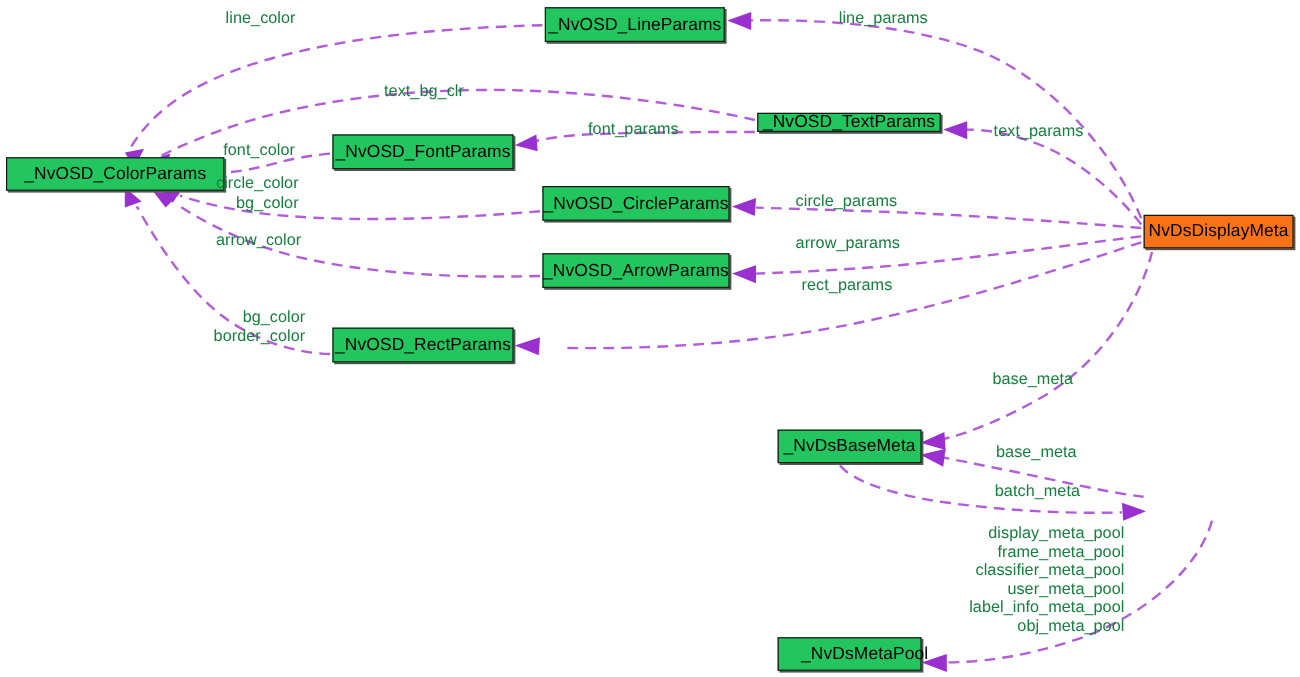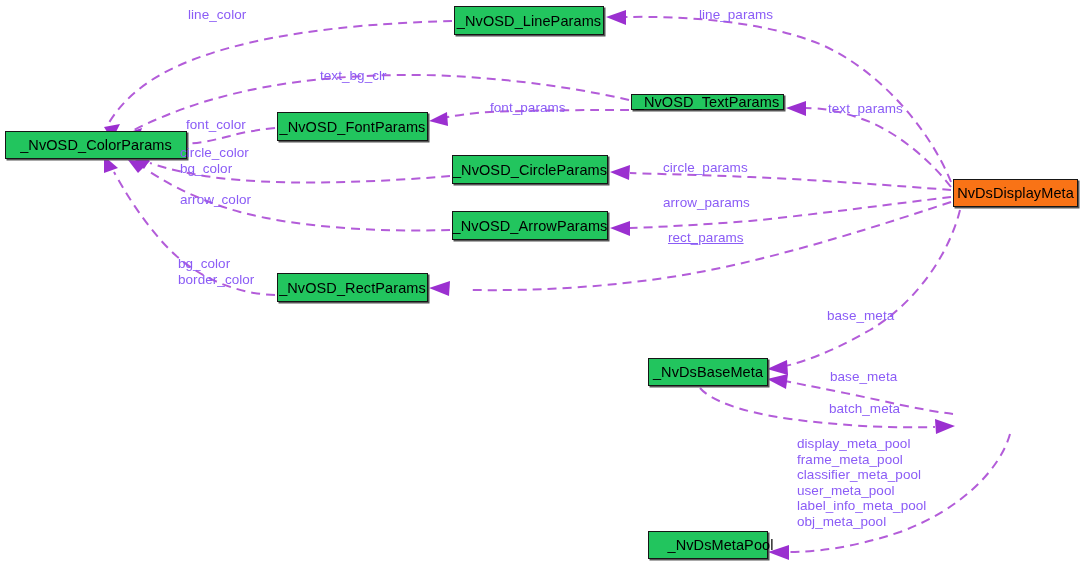--- a/index.html
+++ b/index.html
@@ -49,24 +49,24 @@
     color: #000000;
     letter-spacing: 0.1px;
     white-space: nowrap;
   }
   .node-box.highlight {
     background: #f97316;
   }
   .edge-label {
     position: absolute;
     font-size: 13.5px;
-    color: #8b5cf6;
+    color: #15803d;
     white-space: pre;
     line-height: 15.5px;
-    text-align: left;
+    text-align: right;
     letter-spacing: 0.05px;
   }
 </style>
 </head>
 <body>
 
 <div id="diagram-root">
 
   <svg class="graph-layer" viewBox="0 0 1083 564">
 
@@ -154,21 +154,21 @@
 
   <div class="edge-label" style="left:180px; top:145px;">circle_color
 bg_color</div>
 
   <div class="edge-label" style="left:663px; top:160px;">circle_params</div>
 
   <div class="edge-label" style="left:180px; top:192px;">arrow_color</div>
 
   <div class="edge-label" style="left:663px; top:195px;">arrow_params</div>
 
-  <div class="edge-label" style="left:668px; top:230px;text-decoration:underline;">rect_params</div>
+  <div class="edge-label" style="left:668px; top:230px;">rect_params</div>
 
   <div class="edge-label" style="left:178px; top:256px;">bg_color
 border_color</div>
 
   <div class="edge-label" style="left:827px; top:308px;">base_meta</div>
 
   <div class="edge-label" style="left:830px; top:369px;">base_meta</div>
 
   <div class="edge-label" style="left:829px; top:401px;">batch_meta</div>
 

